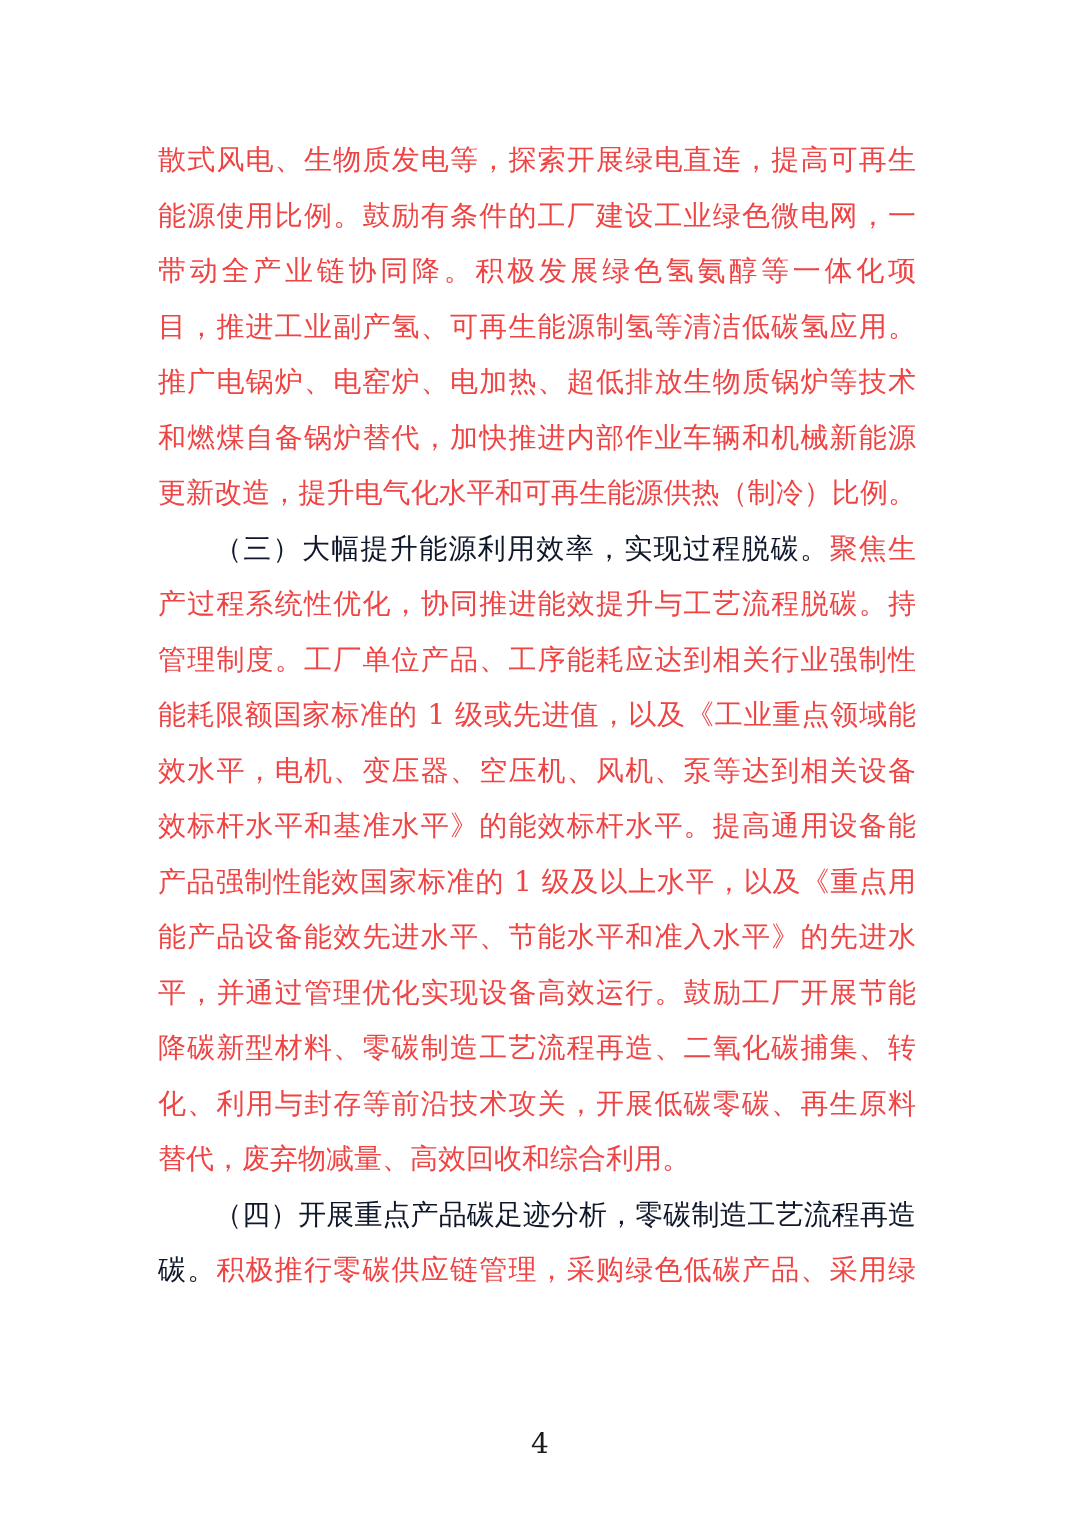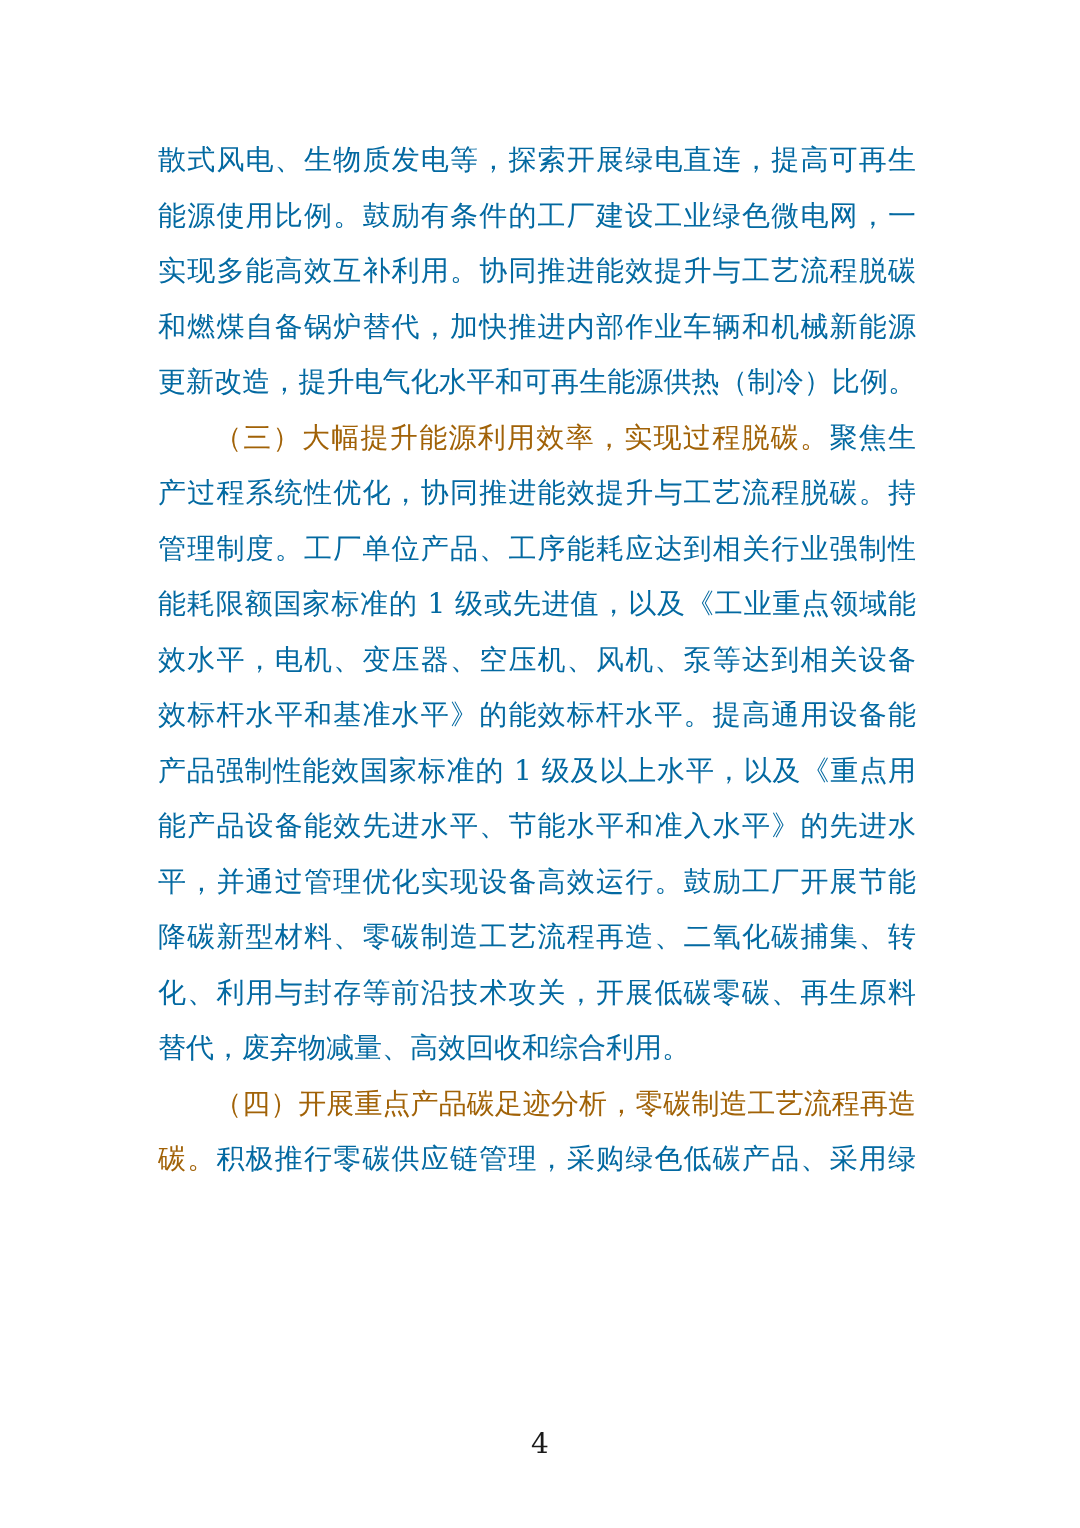--- a/index.html
+++ b/index.html
@@ -37,45 +37,47 @@
     white-space: normal;
   }
   .line.no-just {
     text-align: left;
     text-align-last: left;
   }
   .line.indent {
     text-indent: 56px;
   }
   .seg {
-    color: #0369a1;
+    color: #ef4444;
   }
   .seg-lead {
-    color: #a16207;
+    color: #0f172a;
   }
   .page-number {
     position: absolute;
     left: 0;
     top: 1426px;
     width: 100%;
     text-align: center;
     font-size: 28px;
     line-height: 36px;
     color: #1b1b1b;
     font-family: "DejaVu Serif", "Liberation Serif", serif;
   }
 </style>
 </head>
 <body style="background: rgb(255, 255, 255); color: rgb(27, 27, 27);">
 
 <div class="page">
   <div class="text-block" id="text-block">
       <div class="line"><span class="seg seg-body">散式风电、生物质发电等，探索开展绿电直连，提高可再生</span></div>
       <div class="line"><span class="seg seg-body">能源使用比例。鼓励有条件的工厂建设工业绿色微电网，一</span></div>
-      <div class="line"><span class="seg seg-body">实现多能高效互补利用。协同推进能效提升与工艺流程脱碳</span></div>
+      <div class="line"><span class="seg seg-body">带动全产业链协同降。积极发展绿色氢氨醇等一体化项</span></div>
+      <div class="line"><span class="seg seg-body">目，推进工业副产氢、可再生能源制氢等清洁低碳氢应用。</span></div>
+      <div class="line"><span class="seg seg-body">推广电锅炉、电窑炉、电加热、超低排放生物质锅炉等技术</span></div>
       <div class="line"><span class="seg seg-body">和燃煤自备锅炉替代，加快推进内部作业车辆和机械新能源</span></div>
       <div class="line"><span class="seg seg-body">更新改造，提升电气化水平和可再生能源供热（制冷）比例。</span></div>
       <div class="line indent"><span class="seg seg-lead">（三）大幅提升能源利用效率，实现过程脱碳。</span><span class="seg seg-body">聚焦生</span></div>
       <div class="line"><span class="seg seg-body">产过程系统性优化，协同推进能效提升与工艺流程脱碳。持</span></div>
       <div class="line"><span class="seg seg-body">管理制度。工厂单位产品、工序能耗应达到相关行业强制性</span></div>
       <div class="line"><span class="seg seg-body">能耗限额国家标准的 1 级或先进值，以及《工业重点领域能</span></div>
       <div class="line"><span class="seg seg-body">效水平，电机、变压器、空压机、风机、泵等达到相关设备</span></div>
       <div class="line"><span class="seg seg-body">效标杆水平和基准水平》的能效标杆水平。提高通用设备能</span></div>
       <div class="line"><span class="seg seg-body">产品强制性能效国家标准的 1 级及以上水平，以及《重点用</span></div>
       <div class="line"><span class="seg seg-body">能产品设备能效先进水平、节能水平和准入水平》的先进水</span></div>

